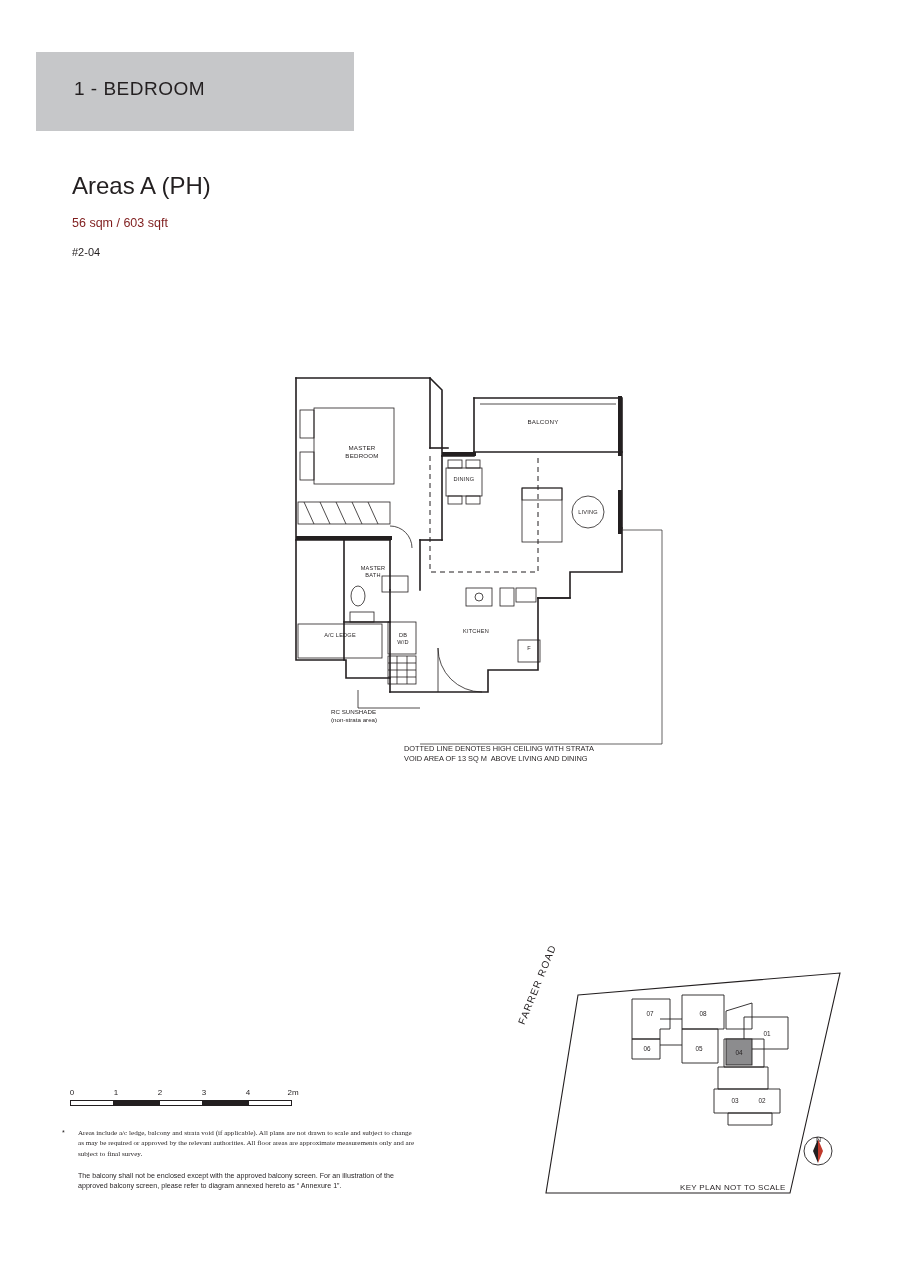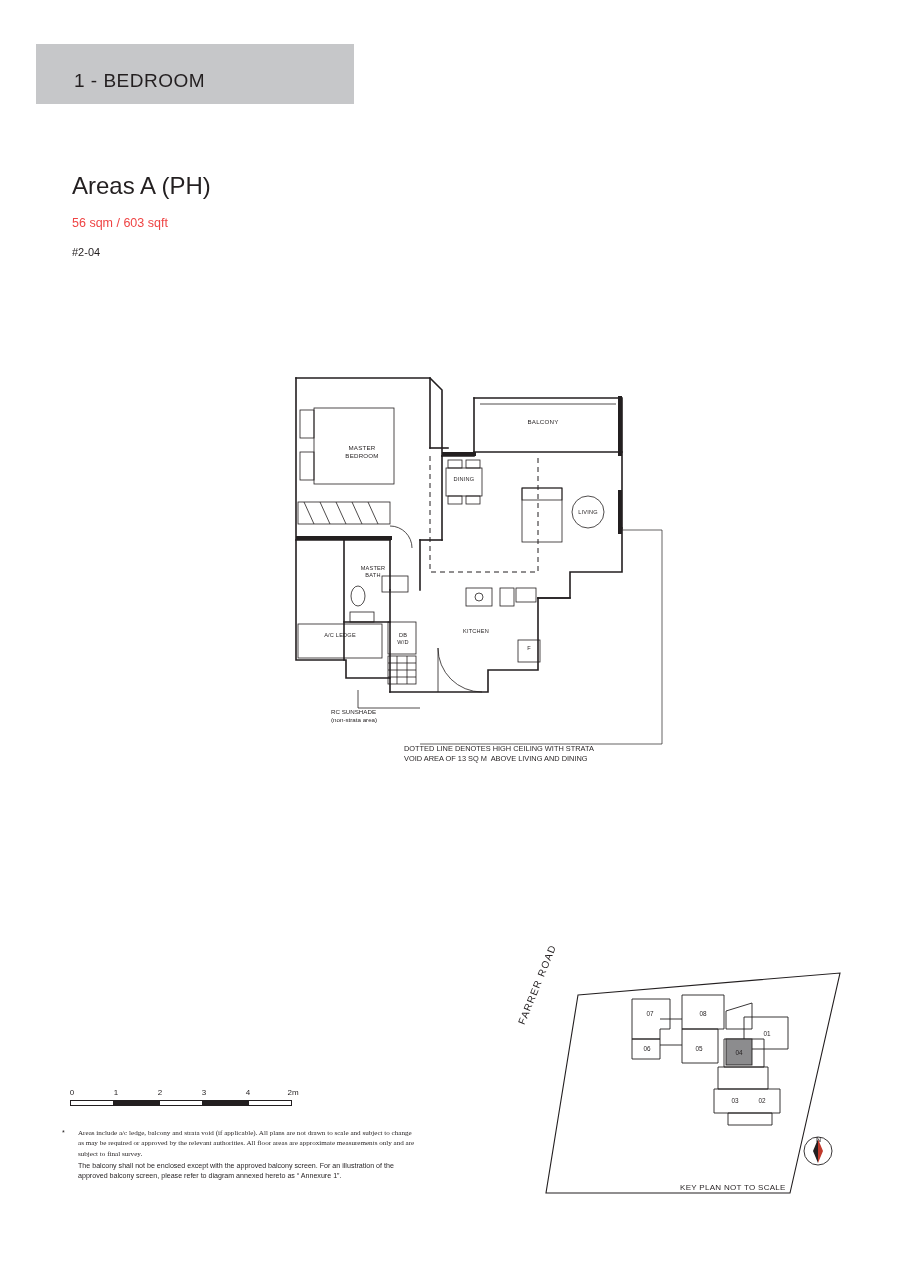--- a/index.html
+++ b/index.html
@@ -13,23 +13,23 @@
     position: relative;
     font-family: "Liberation Sans", sans-serif;
     color: #231f20;
     overflow: hidden;
   }
 
   
   .header-band {
     position: absolute;
     left: 36px;
-    top: 44px;
+    top: 52px;
     width: 318px;
-    height: 60px;
+    height: 79px;
     background: #c6c7c9;
     text-align: center;
   }
   .header-band-label {
     position: absolute;
     left: 38px;
     top: 26px;
     font-size: 19px;
     letter-spacing: .5px;
     color: #231f20;
@@ -40,21 +40,21 @@
     left: 72px;
     top: 172px;
     font-size: 24px;
     color: #231f20;
   }
   .unit-area {
     position: absolute;
     left: 72px;
     top: 216px;
     font-size: 12.5px;
-    color: #ef4444;
+    color: #7f1d1d;
   }
   .unit-number {
     position: absolute;
     left: 72px;
     top: 246px;
     font-size: 11px;
     color: #231f20;
   }
 
   
@@ -132,21 +132,21 @@
     font-size: 7.1px;
     line-height: 1.45;
     color: #231f20;
   }
   .footnotes .star {
     position: absolute;
     left: 0;
     top: 0;
   }
   .footnotes .para1 { margin-left: 16px; font-family: Liberation Serif, serif; }
-  .footnotes .para2 { margin-left: 16px; margin-top: 2px; }
+  .footnotes .para2 { margin-left: 16px; margin-top: 12px; }
 
   
   .keyplan {
     position: absolute;
     left: 500px;
     top: 955px;
     width: 390px;
     height: 260px;
   }
   .keyplan-caption {

